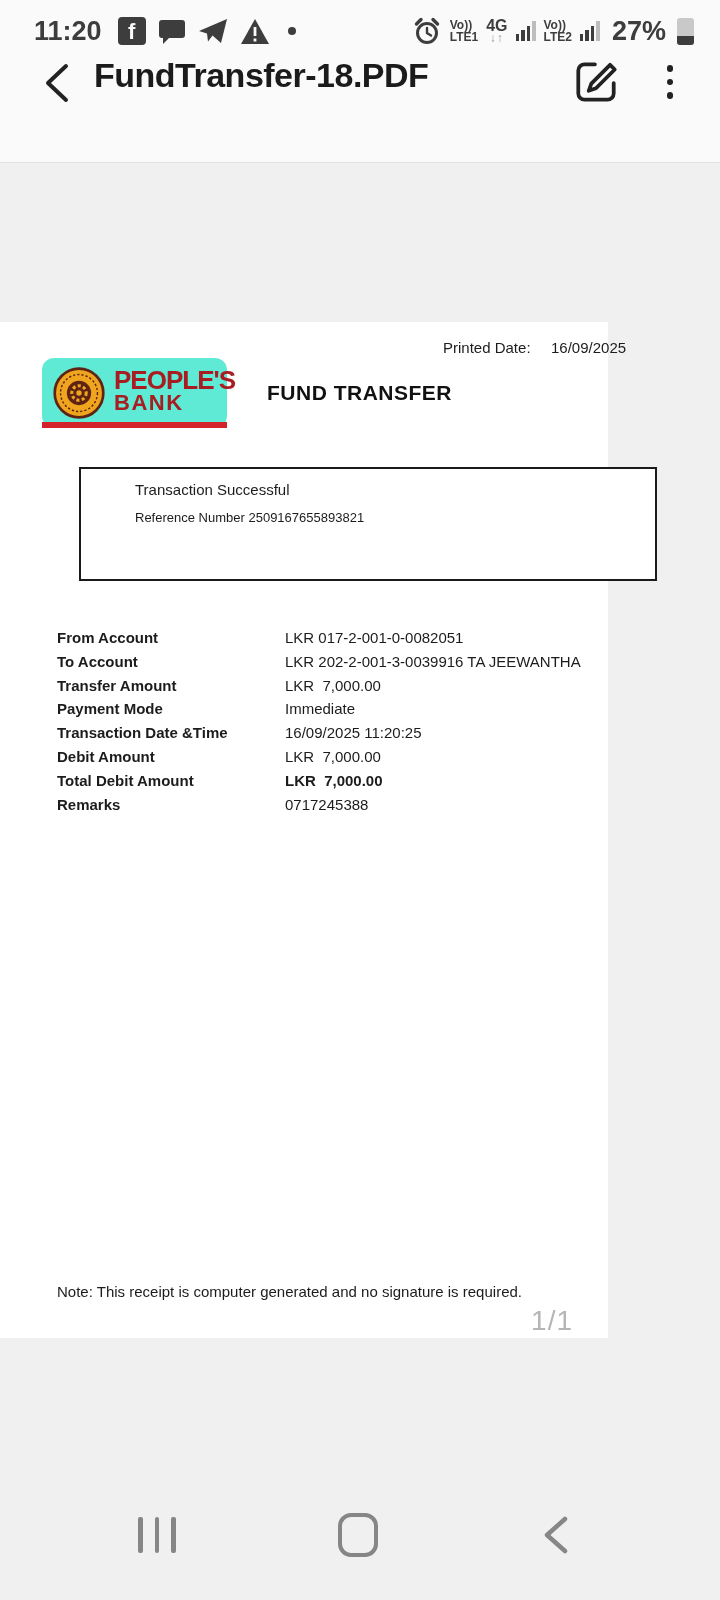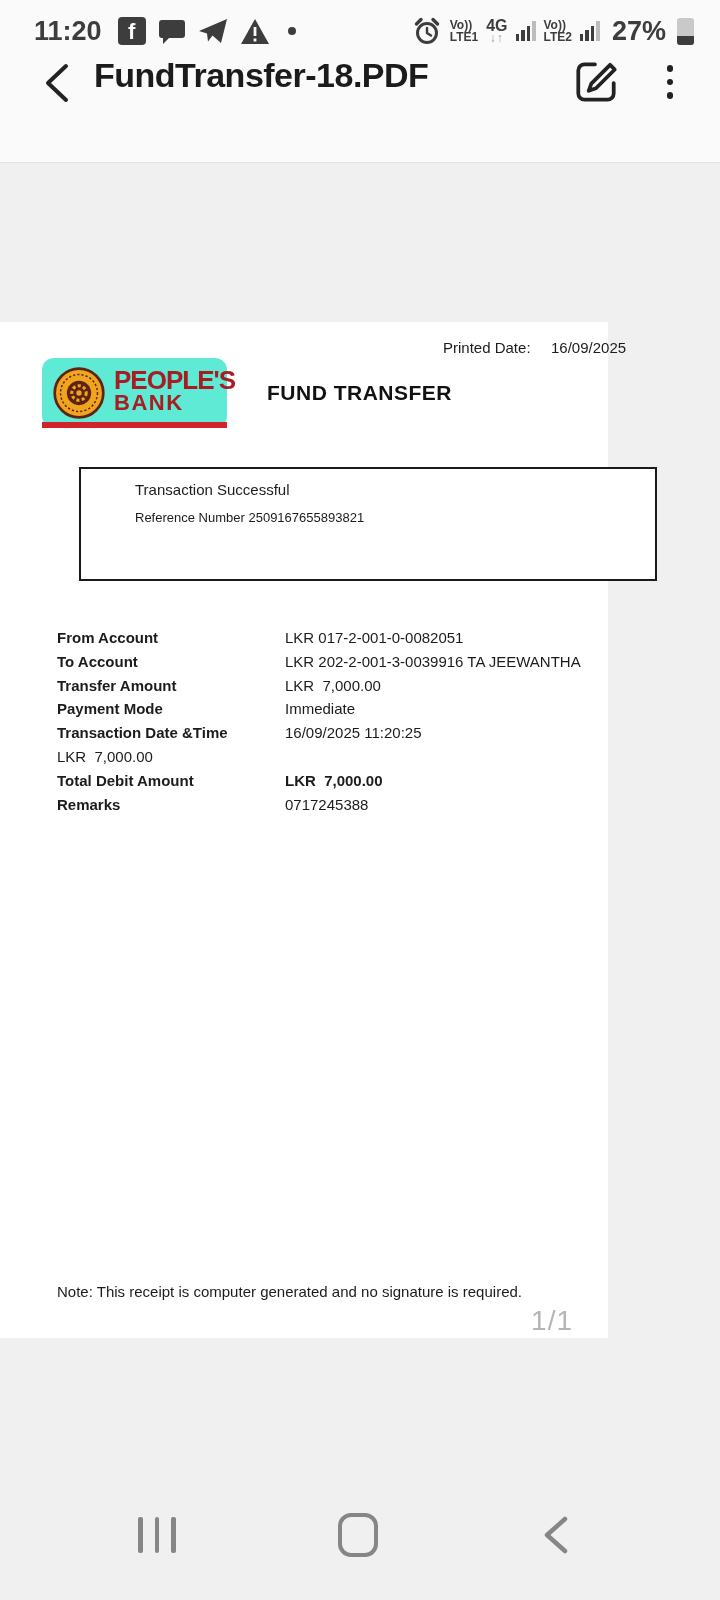--- a/index.html
+++ b/index.html
@@ -211,20 +211,21 @@
           </div>
           <div class="detail-row">
             <span class="dl">Payment Mode</span>
             <span class="dv">Immediate</span>
           </div>
           <div class="detail-row">
             <span class="dl">Transaction Date &amp;Time</span>
             <span class="dv">16/09/2025 11:20:25</span>
           </div>
           <div class="detail-row">
+            <span class="dl">Debit Amount</span>
             <span class="dv">LKR  7,000.00</span>
           </div>
           <div class="detail-row">
             <span class="dl">Total Debit Amount</span>
             <span class="dv b">LKR  7,000.00</span>
           </div>
           <div class="detail-row">
             <span class="dl">Remarks</span>
             <span class="dv">0717245388</span>
           </div>

